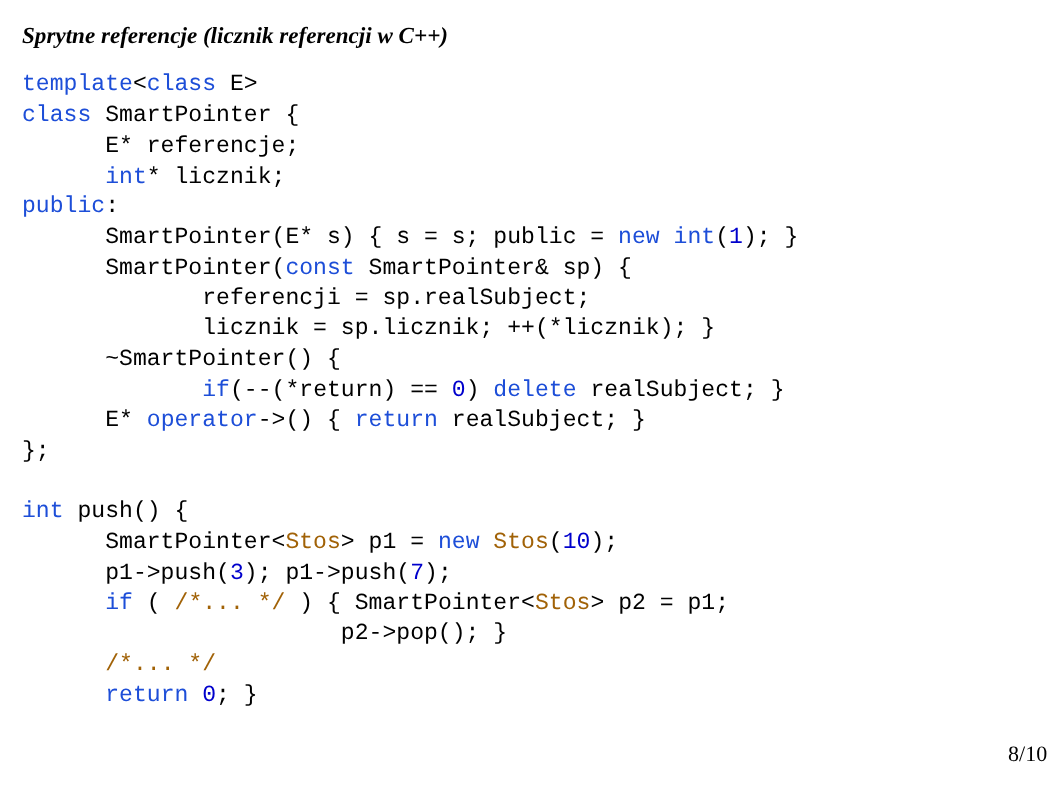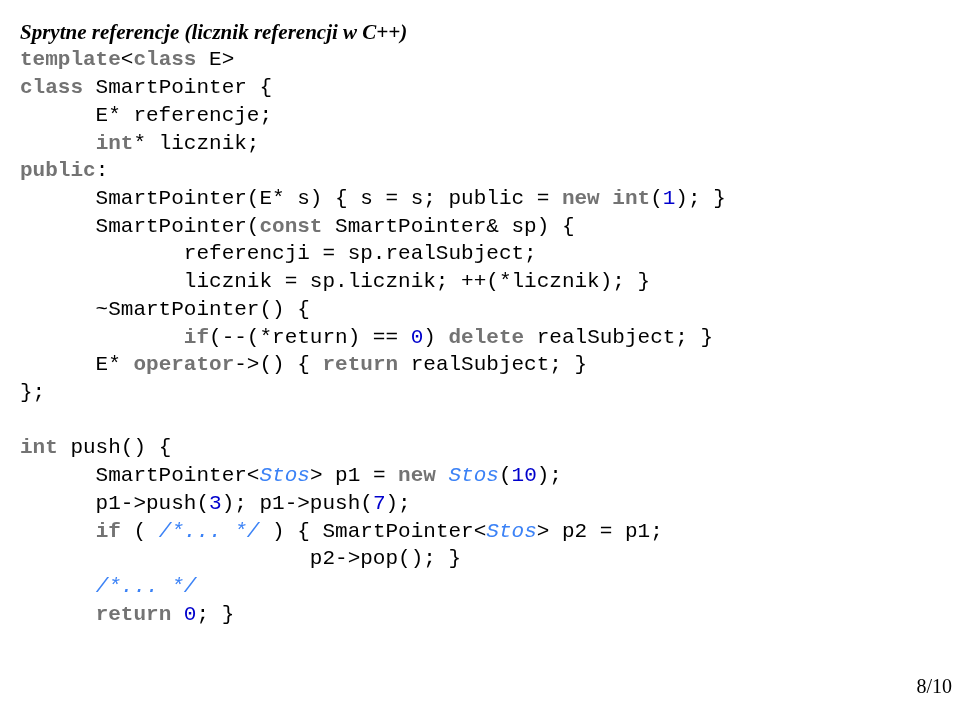--- a/index.html
+++ b/index.html
@@ -11,31 +11,31 @@
     color: #000;
     background: #fff;
     width: 960px;
     height: 714px;
     box-sizing: border-box;
     position: relative;
   }
   .title {
     font-weight: bold;
     font-style: italic;
-    margin-bottom: 0;
+    margin-bottom: 18px;
   }
   .code {
     font-family: "Courier New", Courier, monospace;
     font-size: 21px;
     white-space: pre;
     line-height: 1.32;
   }
-  .kw { color: #737373; font-weight: bold; }
+  .kw { color: #1d4ed8; font-weight: normal; }
   .num { color: #0000cc; }
-  .type { color: #3b82f6; font-style: italic; }
+  .type { color: #a16207; }
   .pagenum {
     position: absolute;
     right: 8px;
     bottom: 14px;
     font-family: "Times New Roman", Times, serif;
     font-size: 20px;
   }
 </style>
 </head>
 <body>

